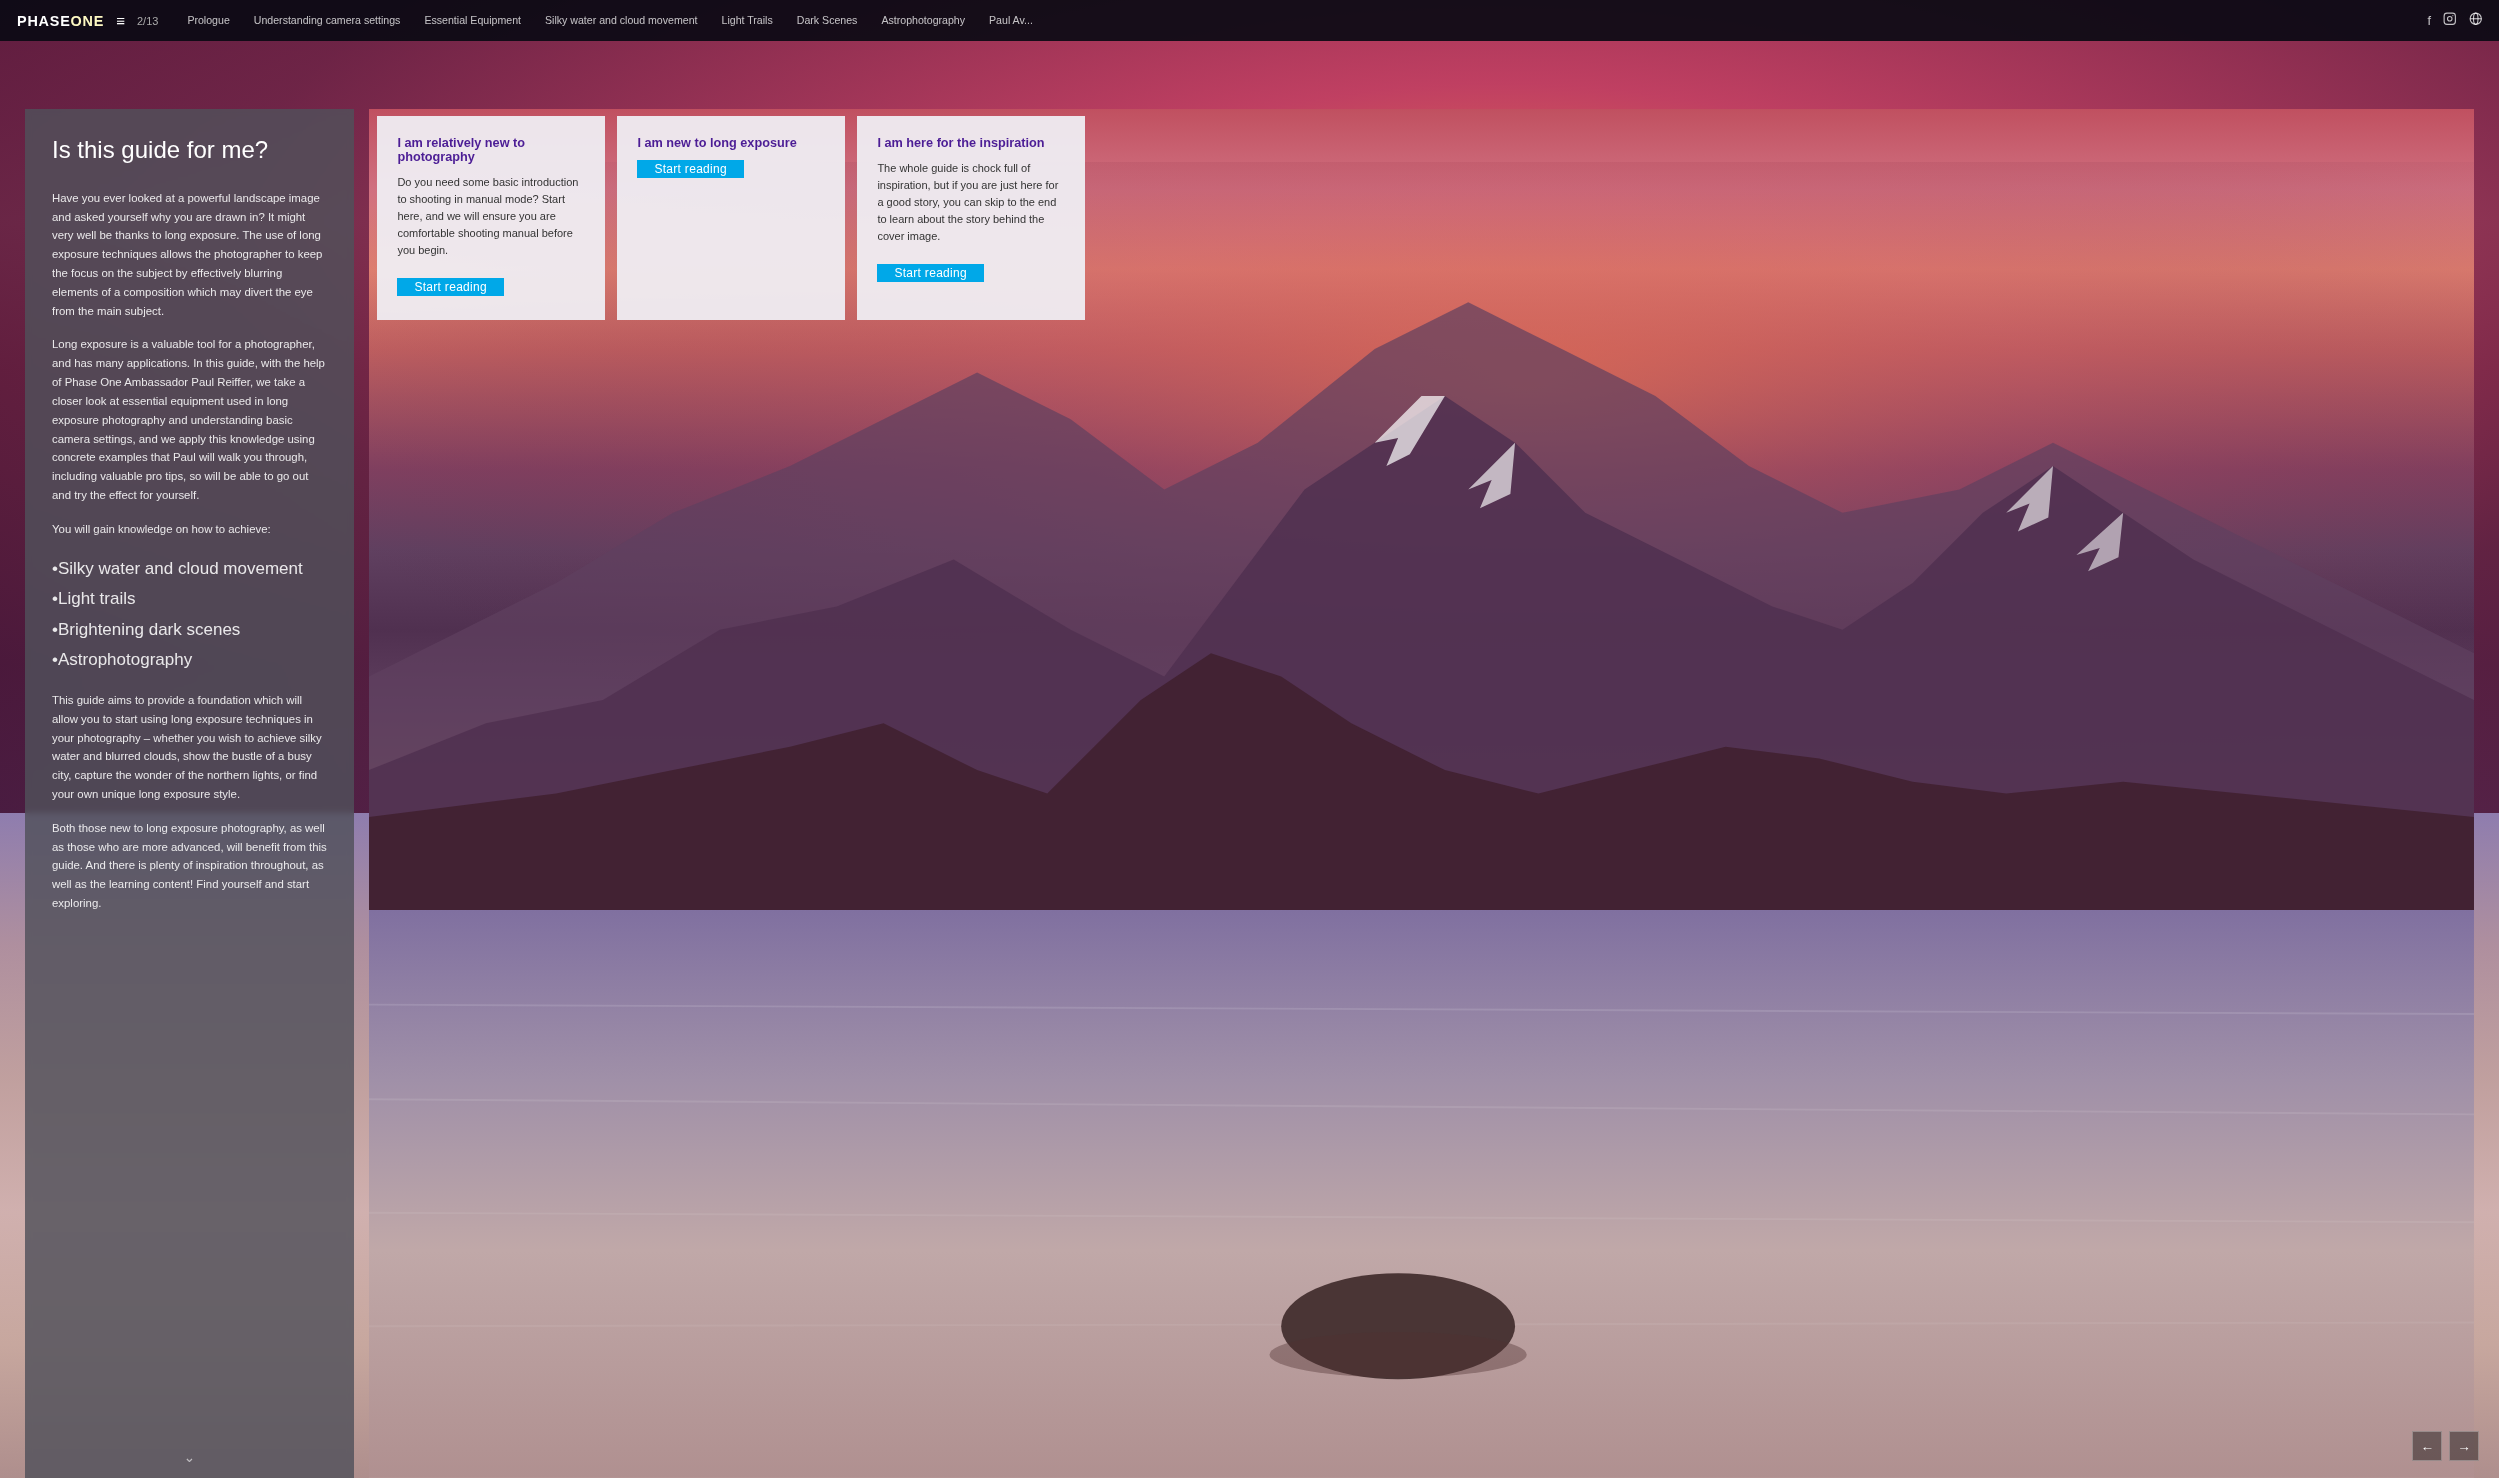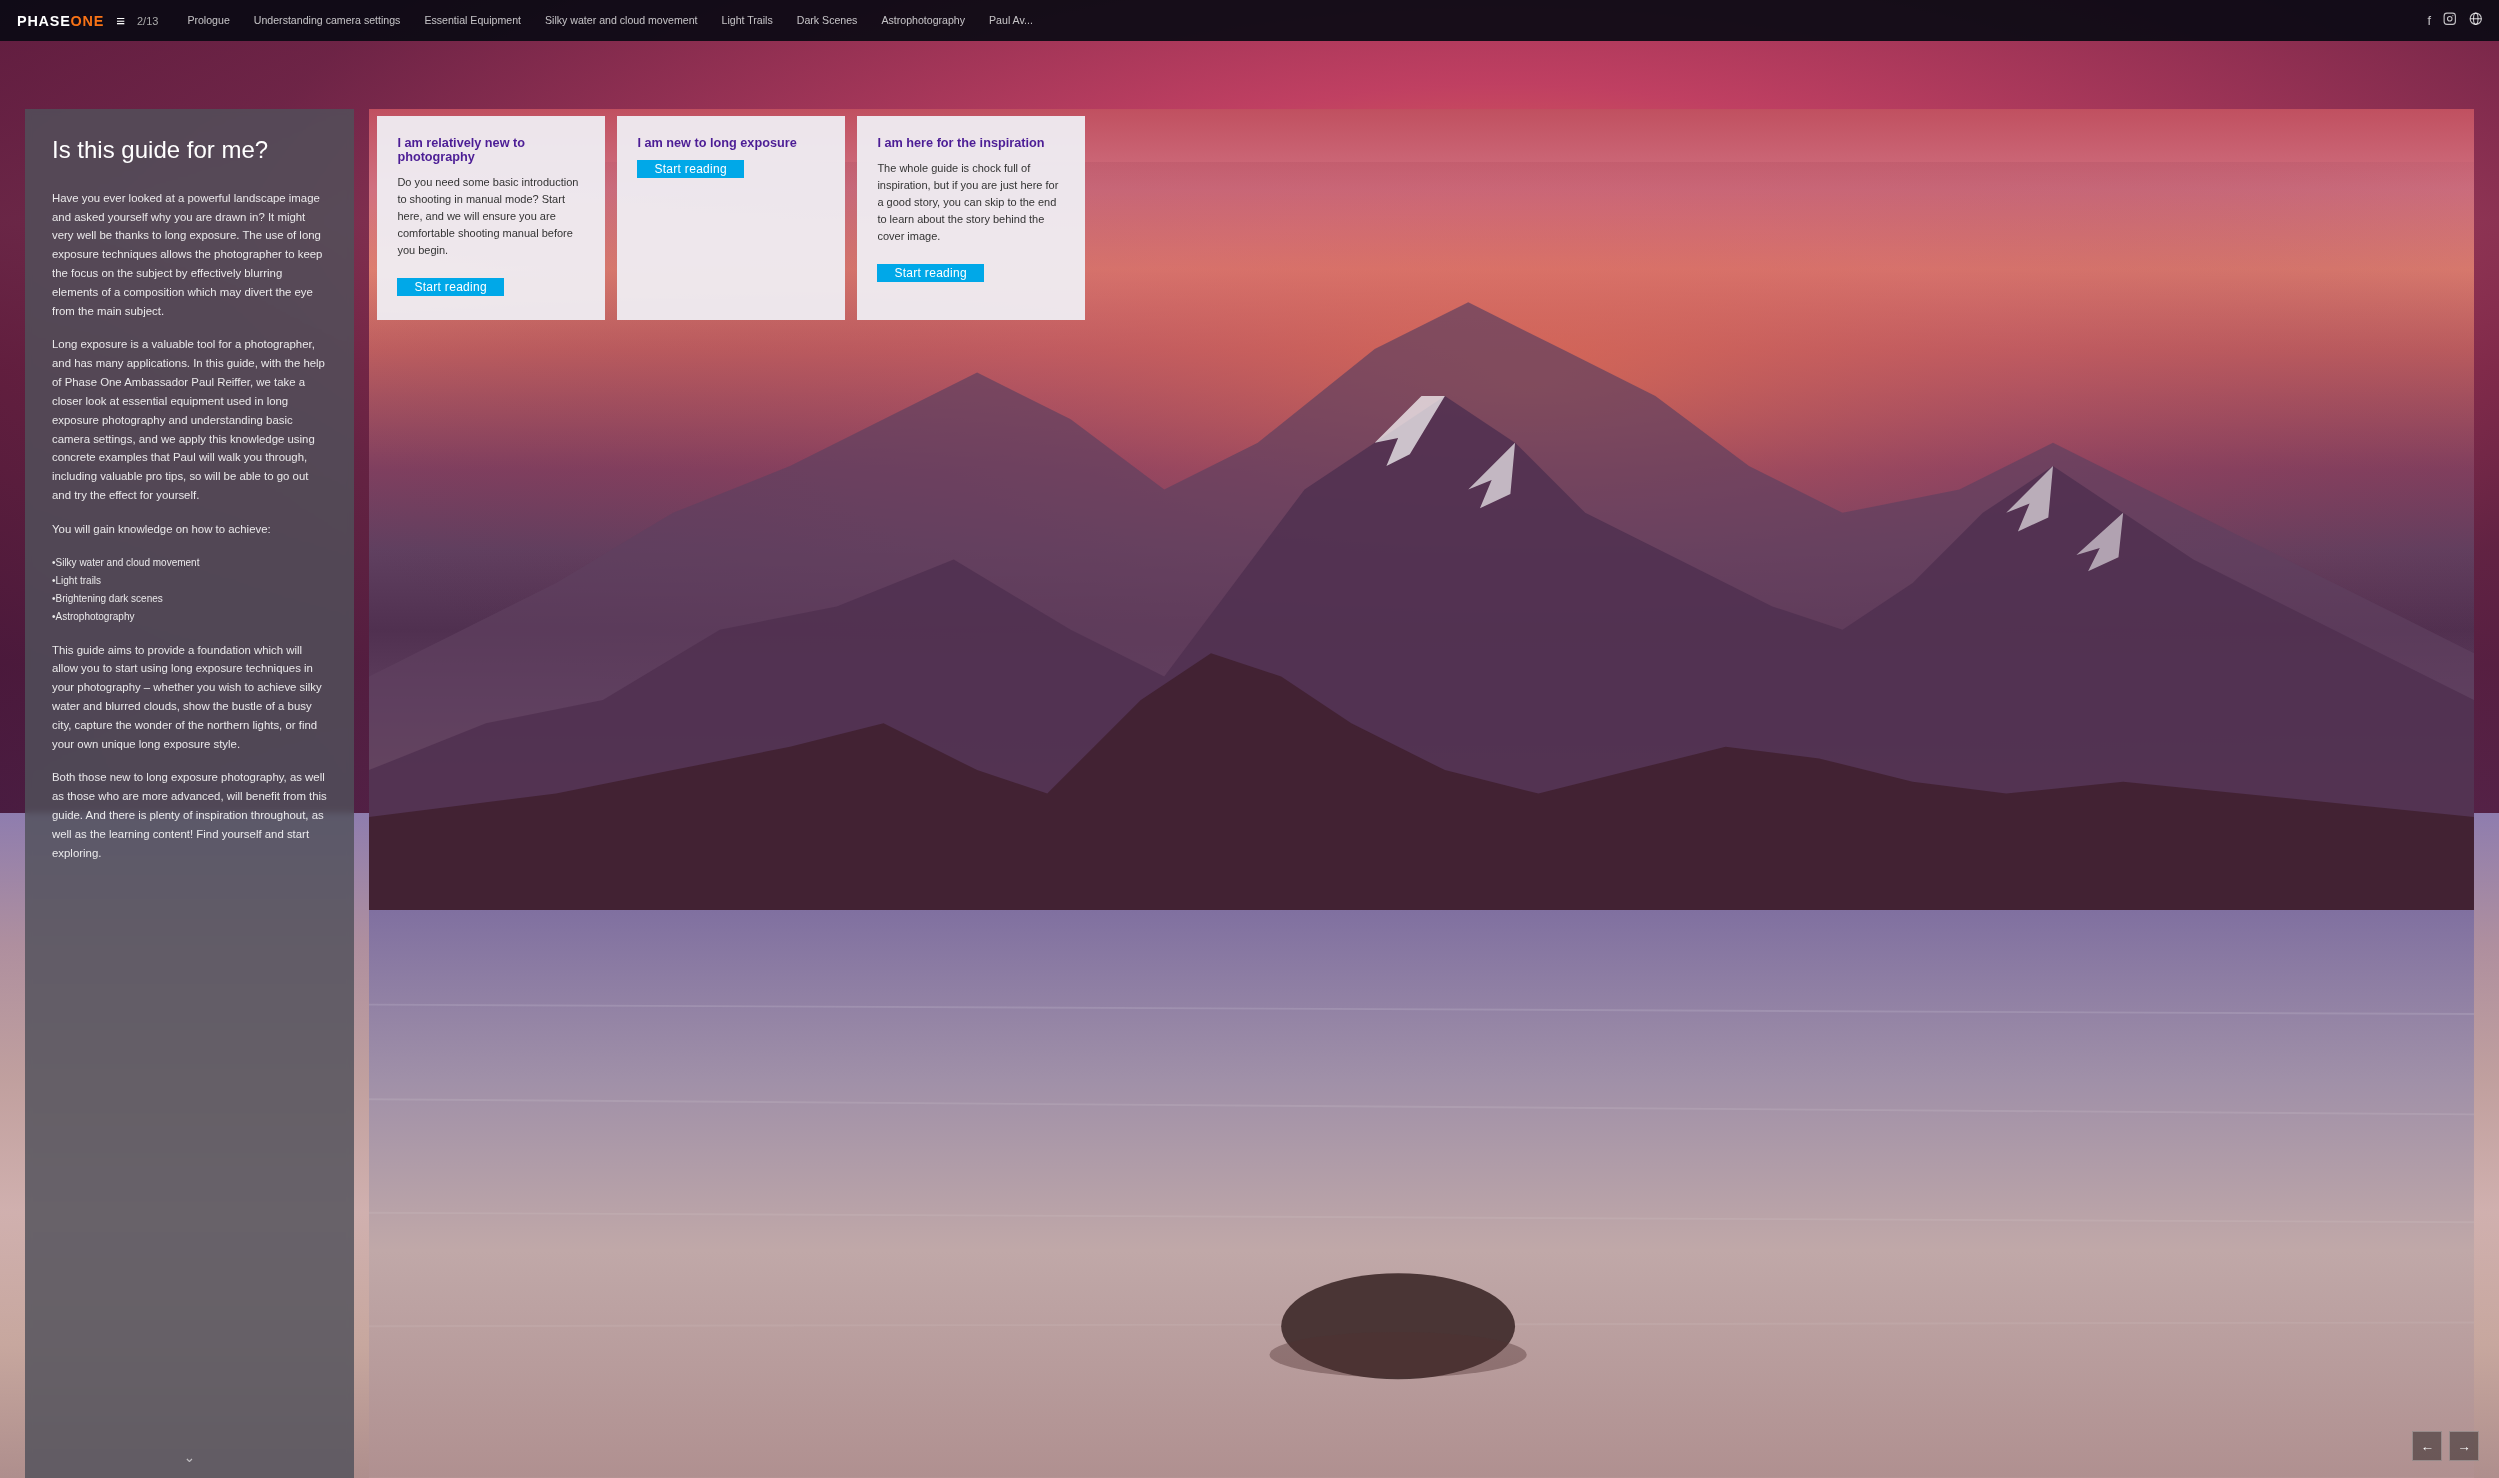--- a/index.html
+++ b/index.html
@@ -36,21 +36,21 @@
 
     .phase-one-logo {
       color: white;
       font-size: 14.4px;
       font-weight: 700;
       letter-spacing: 0.8px;
       white-space: nowrap;
     }
 
     .phase-one-logo span.one {
-      color: #f97316;
+      color: #fef9c3;
     }
 
     .navbar-menu-icon {
       color: white;
       font-size: 15px;
       cursor: pointer;
       margin-right: 12px;
     }
 
     .navbar-page-count {
@@ -166,21 +166,21 @@
     }
 
     .left-panel p {
       font-size: 11.4px;
       line-height: 1.65;
       color: rgba(255,255,255,0.88);
       margin-bottom: 15px;
     }
 
     .left-panel .bullet-list {
-      font-size: 10px;
+      font-size: 17px;
       color: rgba(255,255,255,0.88);
       line-height: 1.8;
       margin-bottom: 15px;
     }
 
     .scroll-indicator {
       position: absolute;
       bottom: 13.5px;
       left: 50%;
       transform: translateX(-50%);

